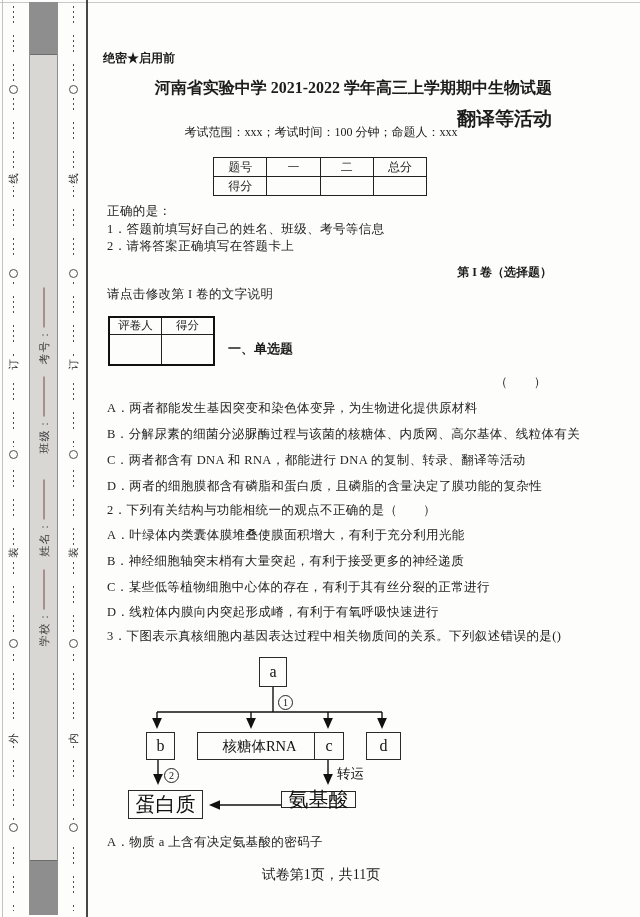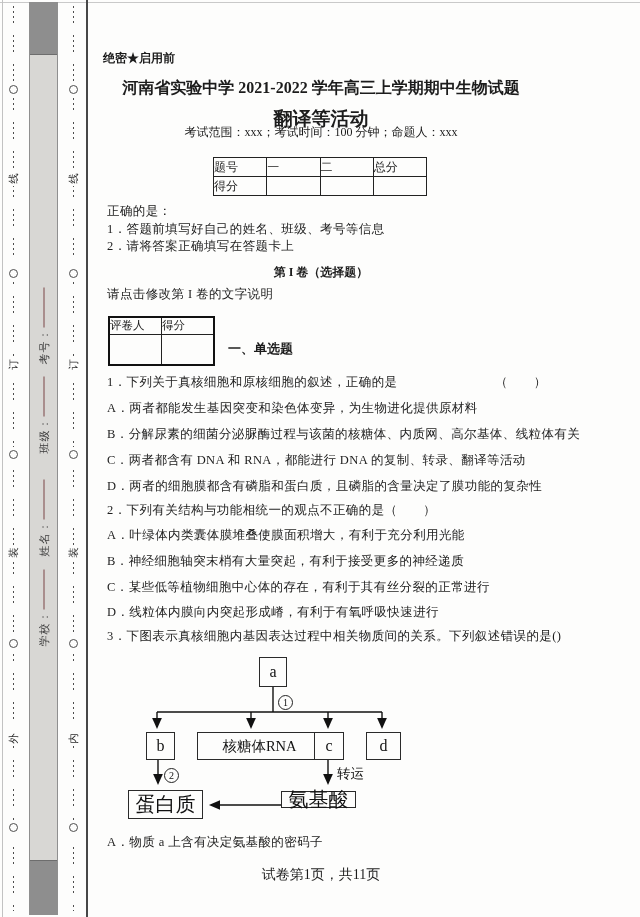--- a/index.html
+++ b/index.html
@@ -41,24 +41,24 @@
   .mfield { position:absolute; left:5px; width:77px; height:16px;
     transform:rotate(-90deg); display:flex; align-items:center;
     font-size:11px; color:#3a3a3a; white-space:nowrap; }
   .mfield .flabel { letter-spacing:1px; }
   .mfield .fline { display:inline-block; width:42px; height:1px; background:#7a4646; margin-left:1px; }
 
   
   .abs { position:absolute; white-space:nowrap; }
   .tline { position:absolute; left:107px; font-size:12.5px; letter-spacing:0.4px; white-space:nowrap; }
   .centered { position:absolute; left:90px; width:462px; text-align:center; white-space:nowrap; }
-  .bold { font-weight:bold; }
+  .bold { font-weight:bold;text-align:right; }
 
   table { border-collapse:collapse; }
-  td { border:1px solid #222; font-size:12px; color:#1c1c1c; }
+  td { border:1px solid #222; text-align:center; font-size:12px; color:#1c1c1c; }
 
   .score-table { position:absolute; left:213px; top:157px; width:214px; }
   .score-table td { width:53px; height:19px; }
 
   .grader-table { position:absolute; left:108px; top:316px; width:107px; border:2px solid #111; }
   .grader-table td { width:53px; height:17px; font-size:11.5px; }
   .grader-table td.body { height:31px; }
 
   
   .diagram { position:absolute; left:120px; top:650px; width:300px; height:175px; }
@@ -179,21 +179,20 @@
   </tr>
   <tr>
     <td class="body"></td>
     <td class="body"></td>
   </tr>
 </tbody>
   </table>
 <div class="abs bold" style="left:228px;top:340px;font-size:13px">一、单选题</div>
 
 <div class="tline" style="top:374px;width:440px">
-  <span>1．下列关于真核细胞和原核细胞的叙述，正确的是</span>
   <span class="abs" style="left:388px;top:0">（　　）</span>
 </div>
 <div class="tline" style="top:400px">A．两者都能发生基因突变和染色体变异，为生物进化提供原材料</div>
 <div class="tline" style="top:426px">B．分解尿素的细菌分泌脲酶过程与该菌的核糖体、内质网、高尔基体、线粒体有关</div>
 <div class="tline" style="top:452px">C．两者都含有 DNA 和 RNA，都能进行 DNA 的复制、转录、翻译等活动</div>
 <div class="tline" style="top:478px">D．两者的细胞膜都含有磷脂和蛋白质，且磷脂的含量决定了膜功能的复杂性</div>
 
 <div class="tline" style="top:502px">2．下列有关结构与功能相统一的观点不正确的是（　　）</div>
 <div class="tline" style="top:527px">A．叶绿体内类囊体膜堆叠使膜面积增大，有利于充分利用光能</div>
 <div class="tline" style="top:553px">B．神经细胞轴突末梢有大量突起，有利于接受更多的神经递质</div>

